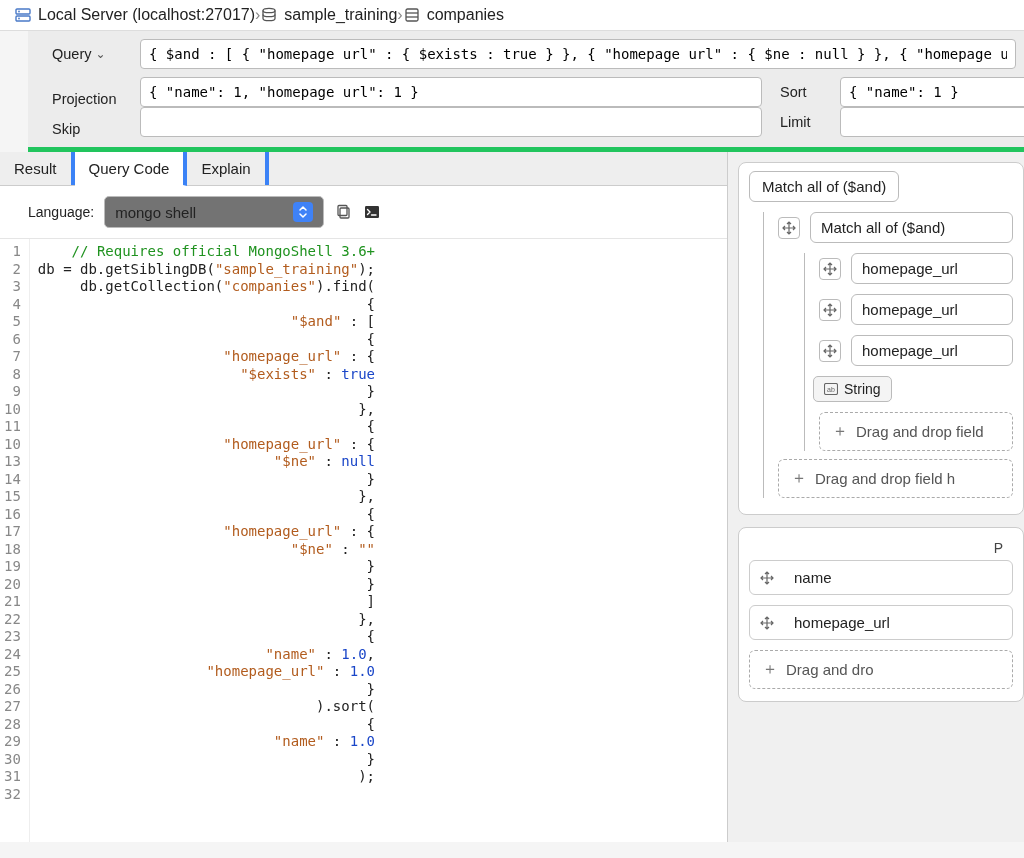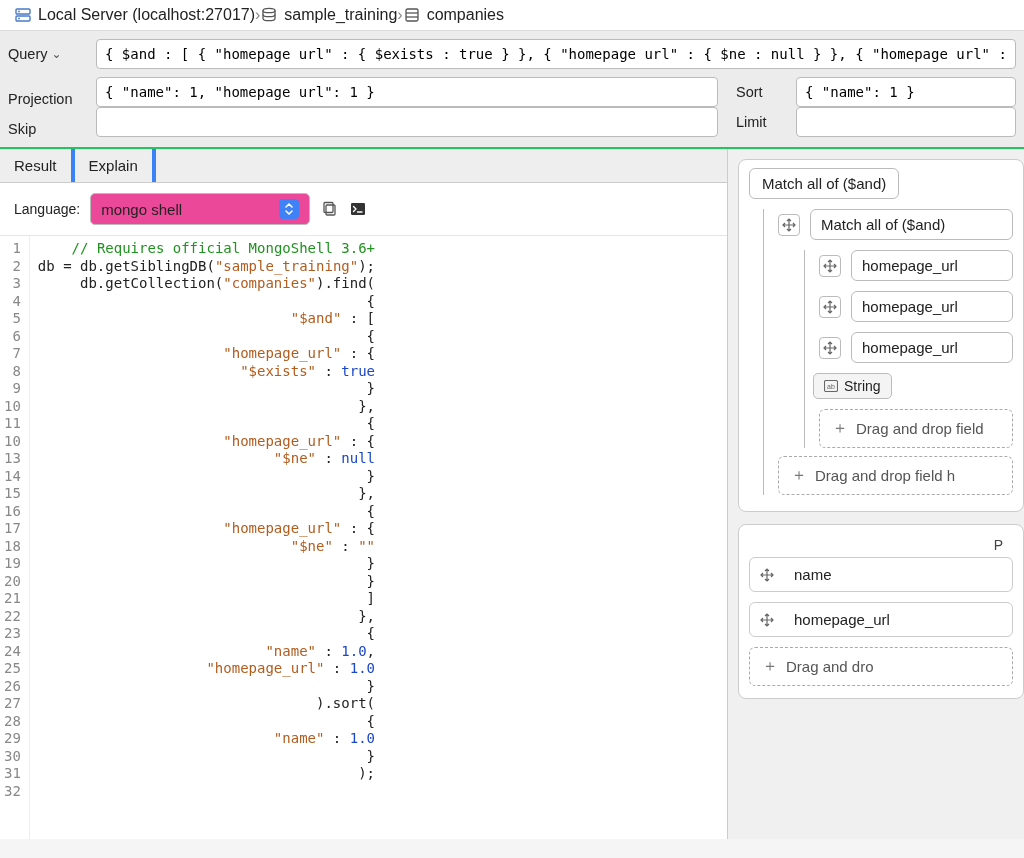--- a/index.html
+++ b/index.html
@@ -23,22 +23,23 @@
     border-bottom: 1px solid #ddd;
     font-size: 16px;
   }
   .breadcrumb .sep { color: #888; }
   .bc-icon { width: 18px; height: 18px; display: inline-flex; align-items: center; justify-content: center; }
   .breadcrumb .bc-item { display: flex; align-items: center; gap: 6px; }
 
   
   .query-section {
     background: #ececec;
-    border-bottom: 2px solid #22c55e;
-    padding: 8px 8px 10px 8px;
+    border-bottom: 5px solid #22c55e;
+    padding: 8px 8px 10px 24px;
+    margin-left: 28px;
   }
   .query-row {
     display: flex;
     align-items: center;
     gap: 10px;
     margin-bottom: 8px;
   }
   .query-row:last-child { margin-bottom: 0; }
   .query-label { width: 78px; font-size: 14.5px; color: #222; }
   .query-label.short { width: 50px; }
@@ -94,32 +95,32 @@
     background: #fff;
     border-bottom: 1px solid #fff;
     margin-bottom: -1px;
   }
 
   
   .lang-row {
     display: flex;
     align-items: center;
     gap: 10px;
-    padding: 10px 14px;
+    padding: 10px 28px;
     border-bottom: 1px solid #e5e5e5;
   }
   .lang-select {
     display: flex;
     align-items: center;
     justify-content: space-between;
     width: 220px;
     border: 1px solid #bbb;
     border-radius: 5px;
     padding: 5px 10px;
-    background: #ec4899;
+    background: #737373;
     font-size: 15px;
   }
   .lang-select .updown {
     background:#3f82f7;
     border-radius:4px;
     width:20px;height:20px;
     display:flex;align-items:center;justify-content:center;
     color:#fff;font-size:10px;
   }
   .lang-icons { display:flex; gap:8px;}
@@ -306,20 +307,21 @@
       <div class="query-label short">Limit</div>
       <input class="query-input" value="" style="">
     </div>
   </div>
 </div>
 
 <div class="main">
   <div class="left-pane">
     <div class="tabs">
       <div class="tab">Result</div>
+      <div class="tab active">Query Code</div>
       <div class="tab">Explain</div>
     </div>
     <div class="lang-row">
       <span>Language:</span>
       <div class="lang-select">
         <span>mongo shell</span>
         <span class="updown">
           <svg width="10" height="12" viewBox="0 0 10 12">
               <path d="M2 4 L5 1 L8 4 M2 8 L5 11 L8 8" stroke="#fff" stroke-width="1.5" fill="none" stroke-linecap="round" stroke-linejoin="round"></path>
             </svg>

